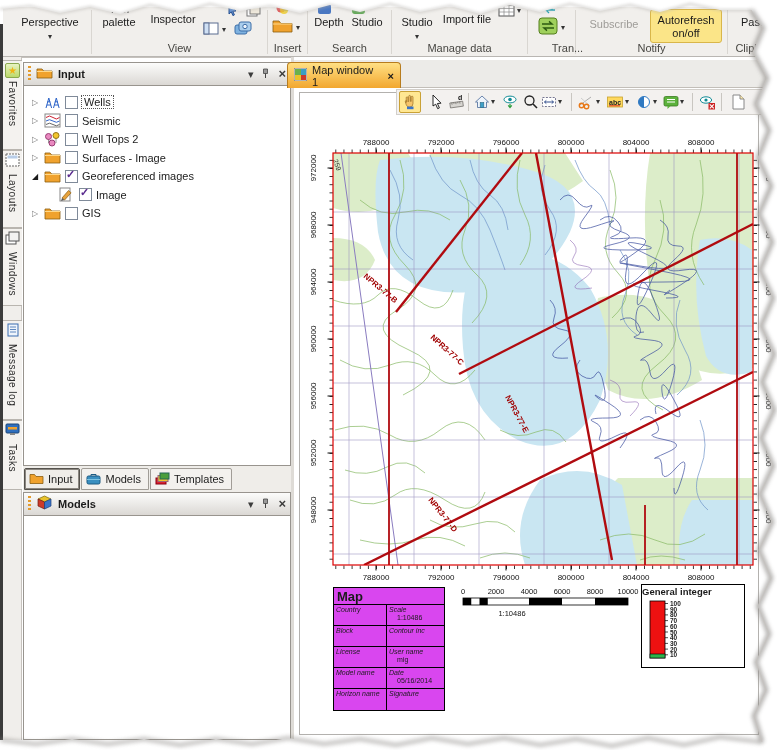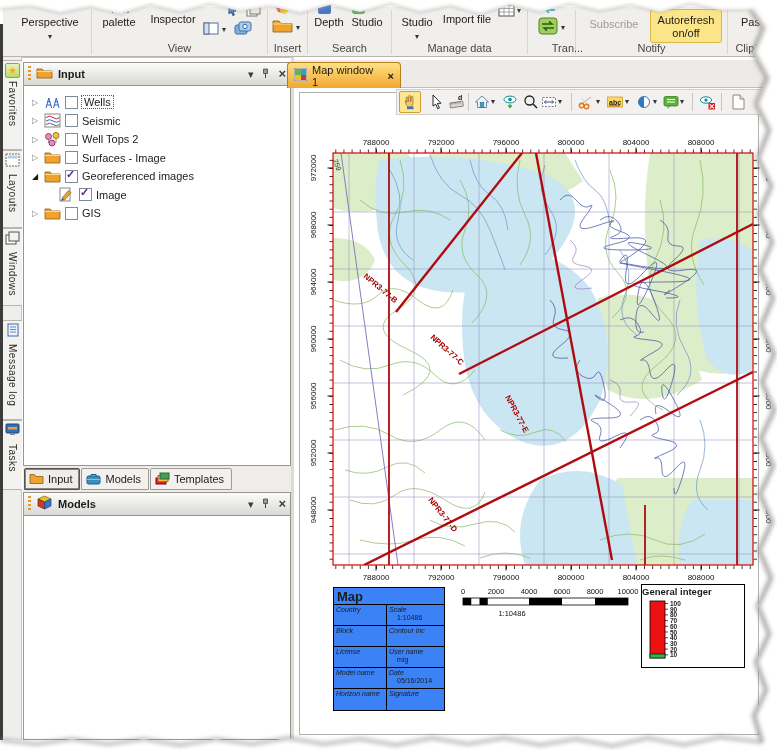--- a/index.html
+++ b/index.html
@@ -26,21 +26,21 @@
   .cb{width:11px;height:11px;border:1px solid #7f8a99;background:#fff;position:relative;flex:0 0 auto}
   .cb span{position:absolute;left:0;top:-3px;font-size:11px;font-weight:bold;color:#5b2c8f}
   .tico{width:17px;height:15px;flex:0 0 auto}
   .dotted{outline:1px dotted #555;padding:0 2px}
   .btab{display:flex;align-items:center;gap:4px;font-size:11px;background:#f3f1ee;
         border:1px solid #a19d97;border-radius:2px 2px 0 0;padding:2px 7px 2px 4px;height:22px;box-sizing:border-box}
   .btab.active{border:1px solid #55524d;box-shadow:inset 0 0 0 1px #8b8781;background:#efede9}
   .tbbtn{width:22px;height:22px;display:flex;align-items:center;justify-content:center}
   .tbbtn.hl{background:#ffe792;border:1px solid #c9a136;border-radius:2px;box-sizing:border-box}
   .dd{font-size:8px;color:#333}
-  .ltable{border:1px solid #000;background:#3b82f6;font-size:7px;box-sizing:border-box}
+  .ltable{border:1px solid #000;background:#d946ef;font-size:7px;box-sizing:border-box}
   .ltable .ttl{font-weight:bold;font-size:13px;padding:1px 3px;border-bottom:1px solid #000;height:17px;box-sizing:border-box}
   .lrow{display:flex;border-bottom:1px solid #000;height:21px;box-sizing:border-box}
   .lrow:last-child{border-bottom:none}
   .lcell{width:53px;border-right:1px solid #000;padding:1px 2px;font-style:italic;box-sizing:border-box}
   .rcell{flex:1;padding:1px 2px;font-style:italic;box-sizing:border-box}
   .rcell .val{font-style:normal;padding-left:8px;padding-top:1px}
   svg text{font-family:"Liberation Sans",sans-serif}
 </style>
 </head>
 <body>

